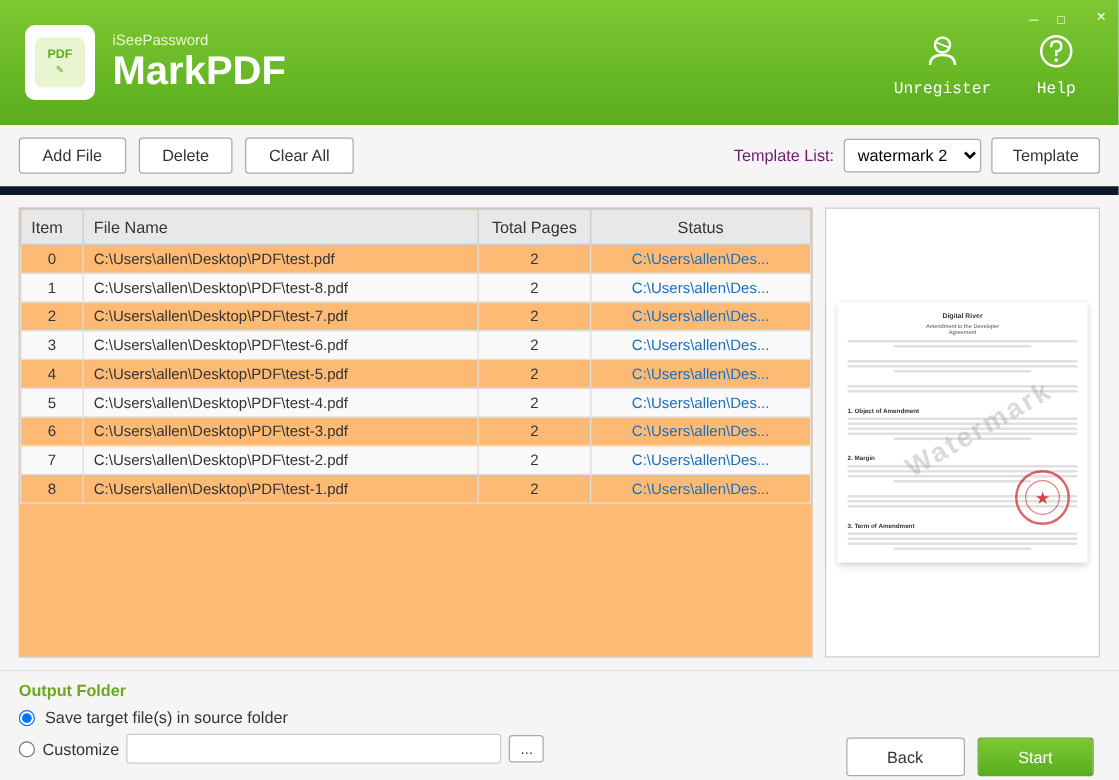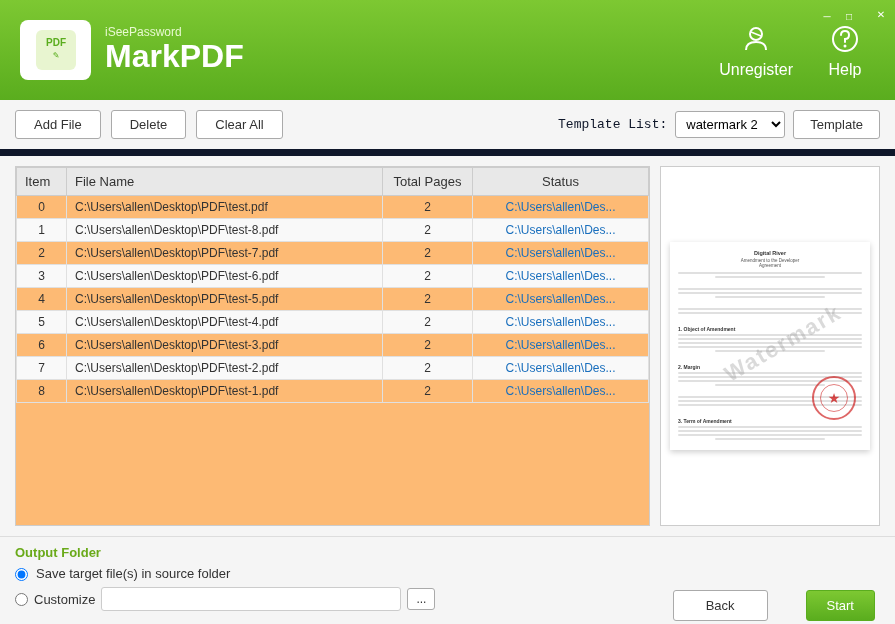--- a/index.html
+++ b/index.html
@@ -8,42 +8,42 @@
     
     #header {
       background: linear-gradient(180deg, #7dc832 0%, #5aad1e 100%);
       height: 100px;
       display: flex;
       align-items: center;
       padding: 0 20px;
       position: relative;
     }
     #logo-box {
-      width: 71px; height: 60px;
+      width: 56px; height: 60px;
       background: #fff;
       border-radius: 8px;
       display: flex; align-items: center; justify-content: center;
       margin-right: 14px;
       flex-shrink: 0;
     }
     #logo-box svg { width: 44px; height: 44px; }
     #app-title-block { display: flex; flex-direction: column; }
     #app-subtitle { color: #e8f9d0; font-size: 12px; }
     #app-title { color: #fff; font-size: 32px; font-weight: bold; line-height: 1.1; }
     #header-actions {
       position: absolute; right: 20px; top: 0; height: 100%;
       display: flex; align-items: center; gap: 10px;
     }
     .header-btn {
       display: flex; flex-direction: column; align-items: center;
       color: #fff; cursor: pointer; gap: 4px; padding: 8px 12px;
       border-radius: 4px;
     }
     .header-btn-icon { width: 36px; height: 36px; display: flex; align-items: center; justify-content: center; }
-    .header-btn-label { font-size: 16px; }
+    .header-btn-label { font-size: 13px; font-family: Liberation Mono, monospace; }
     #minimize-btn, #maximize-btn, #close-btn {
       position: absolute; top: 8px;
       width: 16px; height: 16px; cursor: pointer;
       display: flex; align-items: center; justify-content: center;
     }
     #minimize-btn { right: 60px; }
     #maximize-btn { right: 38px; }
     #close-btn { right: 16px; }
     .win-ctrl { color: #fff; font-size: 10px; }
 
@@ -60,21 +60,21 @@
       padding: 6px 18px;
       border-radius: 3px;
       cursor: pointer;
       font-size: 13px;
       color: #333;
     }
     #template-section {
       margin-left: auto;
       display: flex; align-items: center; gap: 8px;
     }
-    #template-label { color: #0f172a; font-size: 13px; font-family: Liberation Mono, monospace; }
+    #template-label { color: #701a75; font-size: 13px; }
     #template-select {
       border: 1px solid #aaa;
       padding: 4px 6px;
       font-size: 13px;
       border-radius: 3px;
       background: #fff;
       cursor: pointer;
       min-width: 110px;
     }
     #settings-btn {
@@ -227,25 +227,24 @@
       padding: 7px 32px;
       border-radius: 3px;
       cursor: pointer;
       font-size: 13px;
       color: #333;
     }
     #start-btn {
       background: linear-gradient(180deg, #7dc832, #5aad1e);
       border: 1px solid #5aad1e;
       color: #fff;
-      padding: 7px 20px;
-      border-radius: 3px;
-      cursor: pointer;
-      font-size: 13px;
-      margin-left: 28px;
+      padding: 7px 32px;
+      border-radius: 3px;
+      cursor: pointer;
+      font-size: 13px;
     }
 
     #outer-wrap { position: relative; width: 895px; height: 624px; overflow: hidden; }
   </style>
 </head>
 <body>
 
 <div id="outer-wrap">
 
   <div id="header">

